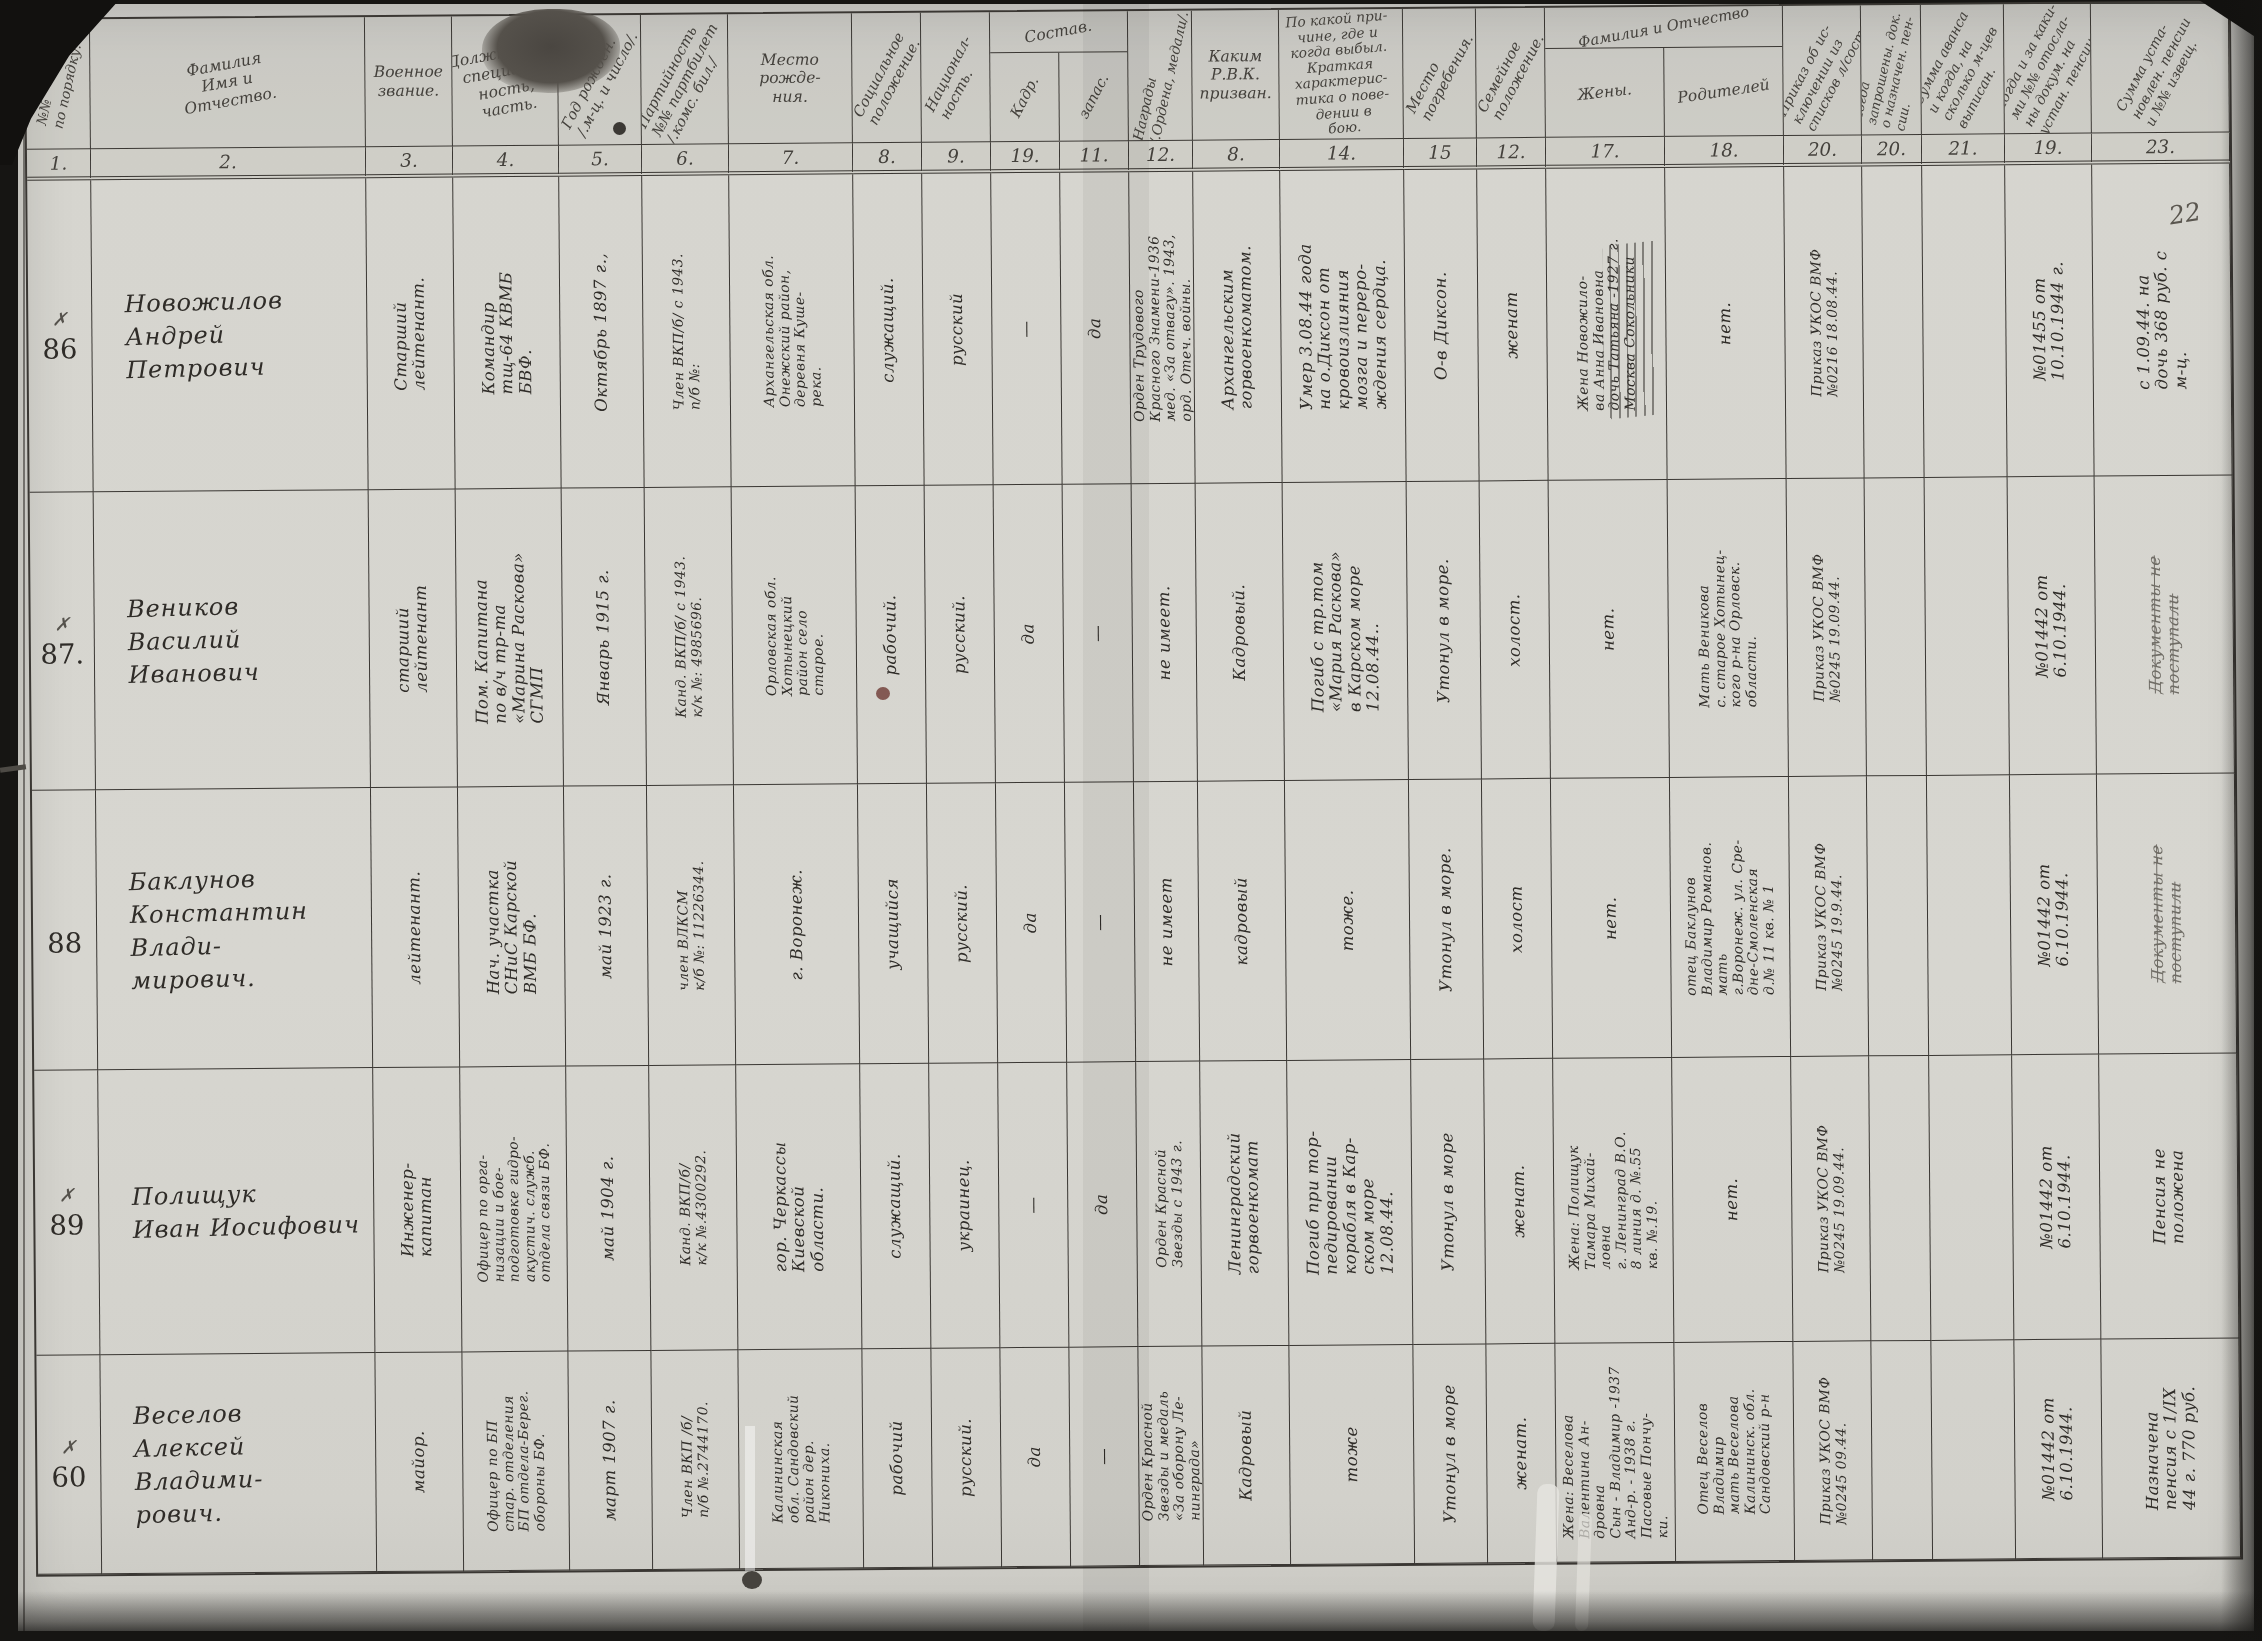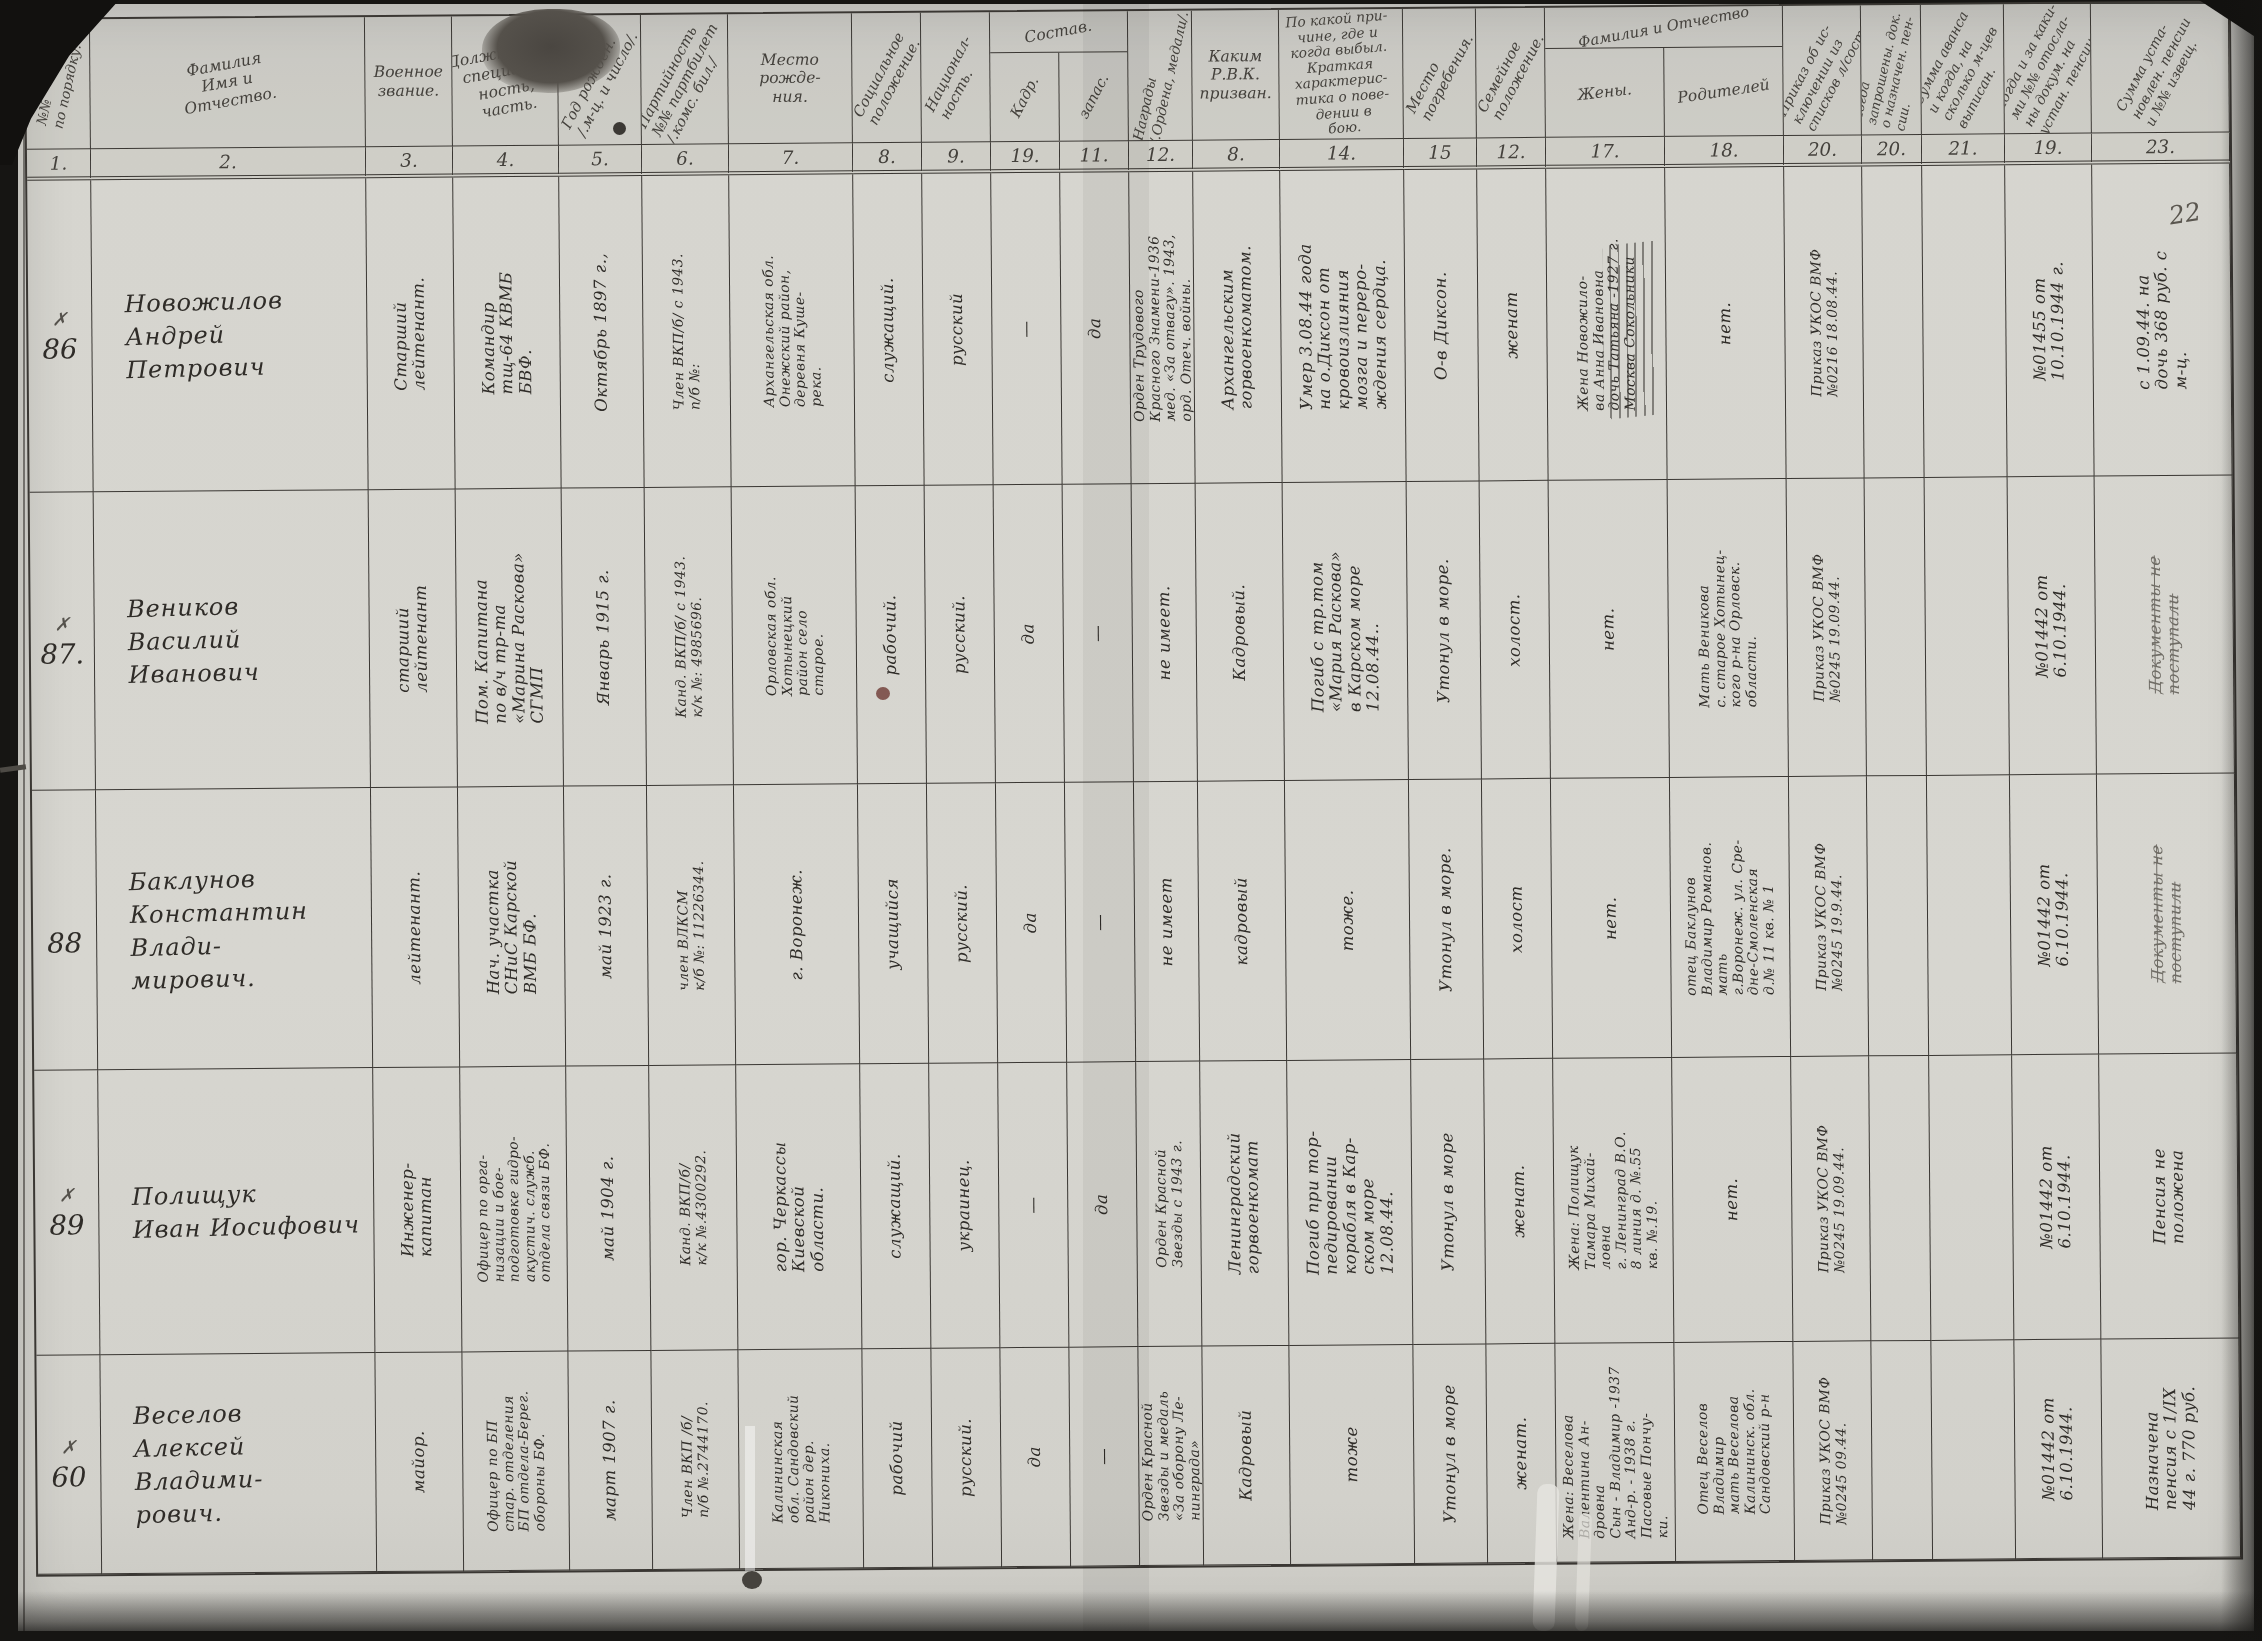--- a/index.html
+++ b/index.html
@@ -30,21 +30,21 @@
         font-style:italic; font-size:14.7px; line-height:16.5px; color:var(--hink); }
   .steep .rhead{ transform:translate(-50%,-50%) rotate(-77deg); font-size:13.8px; }
   .flat{ font-style:italic; color:var(--hink); font-size:15.6px; line-height:18.4px;
          white-space:pre-line; text-align:center; }
   .tilt{ transform:rotate(-10deg); }
   .namecell{ justify-content:flex-start; align-items:center; padding-left:33px; }
   .name{ font-style:italic; font-size:24px; line-height:33px; color:var(--ink);
          white-space:pre-line; letter-spacing:0.9px; transform:rotate(-1deg); }
   .numcell{ flex-direction:column; }
   .mark{ font-style:italic; font-size:18.4px; color:#55524c; height:24px; }
-  .rownum{ font-style:italic; font-size:27.5px; color:var(--ink); }
+  .rownum{ font-size:27.5px; color:var(--ink); }
   .grp{ display:flex; flex-direction:column; grid-column:span 2; padding:0;
         border-right:1.8px solid var(--ln); border-bottom:1.8px solid var(--ln); position:relative;}
   .grp .glabel{ height:40px; display:flex; align-items:center; justify-content:center;
         border-bottom:1.8px solid var(--ln); }
   .grp .gsub{ flex:1; display:flex; }
   .grp .gsub .sub{ flex:1; position:relative; }
   .grp .gsub .sub + .sub{ border-left:1.8px solid var(--ln); }
   .struck .rot{ text-decoration:line-through; color:#6f6c65; transform:translate(-50%,-50%) rotate(-90deg) skewX(-4deg); }
   .scribble{ position:absolute; right:9.2px; top:24%; width:53px; height:56%;
         background:repeating-linear-gradient(90deg, transparent 0 6.4px, rgba(45,42,38,.5) 6.4px 8.3px);

